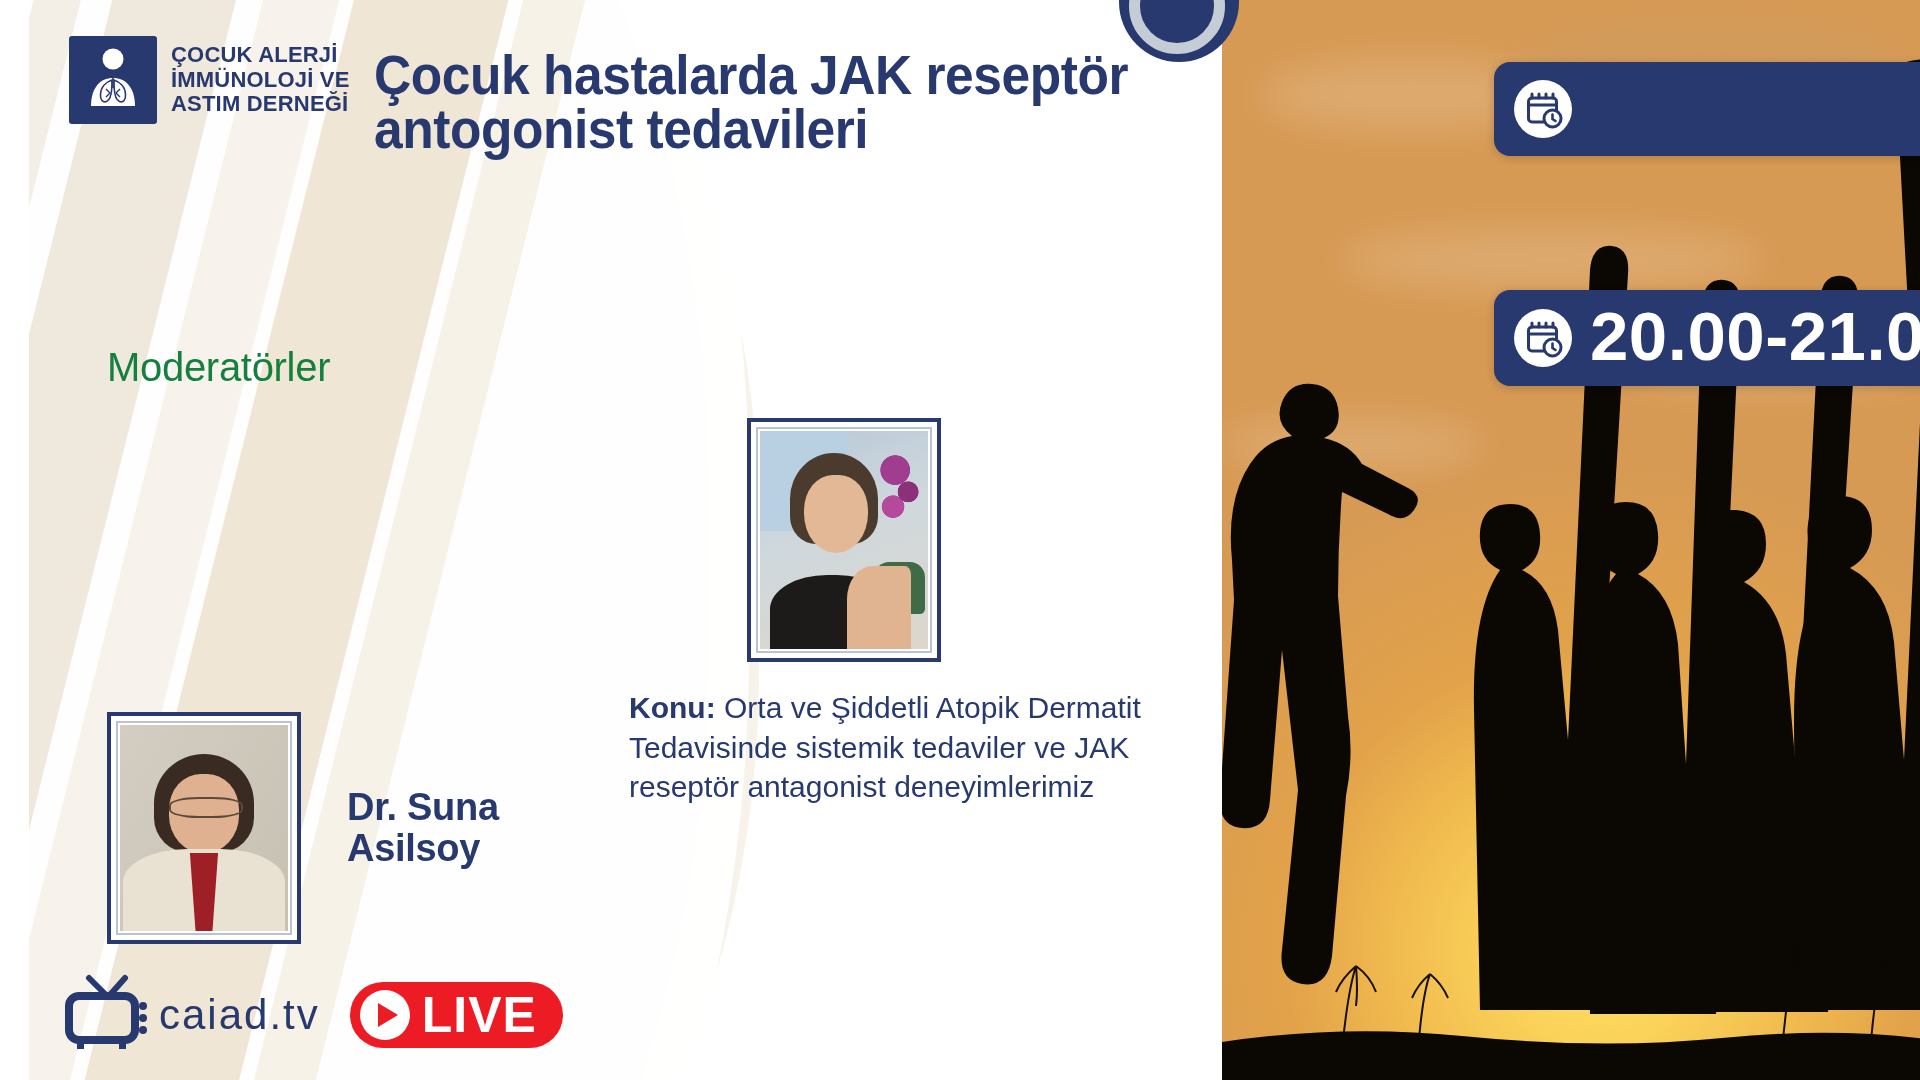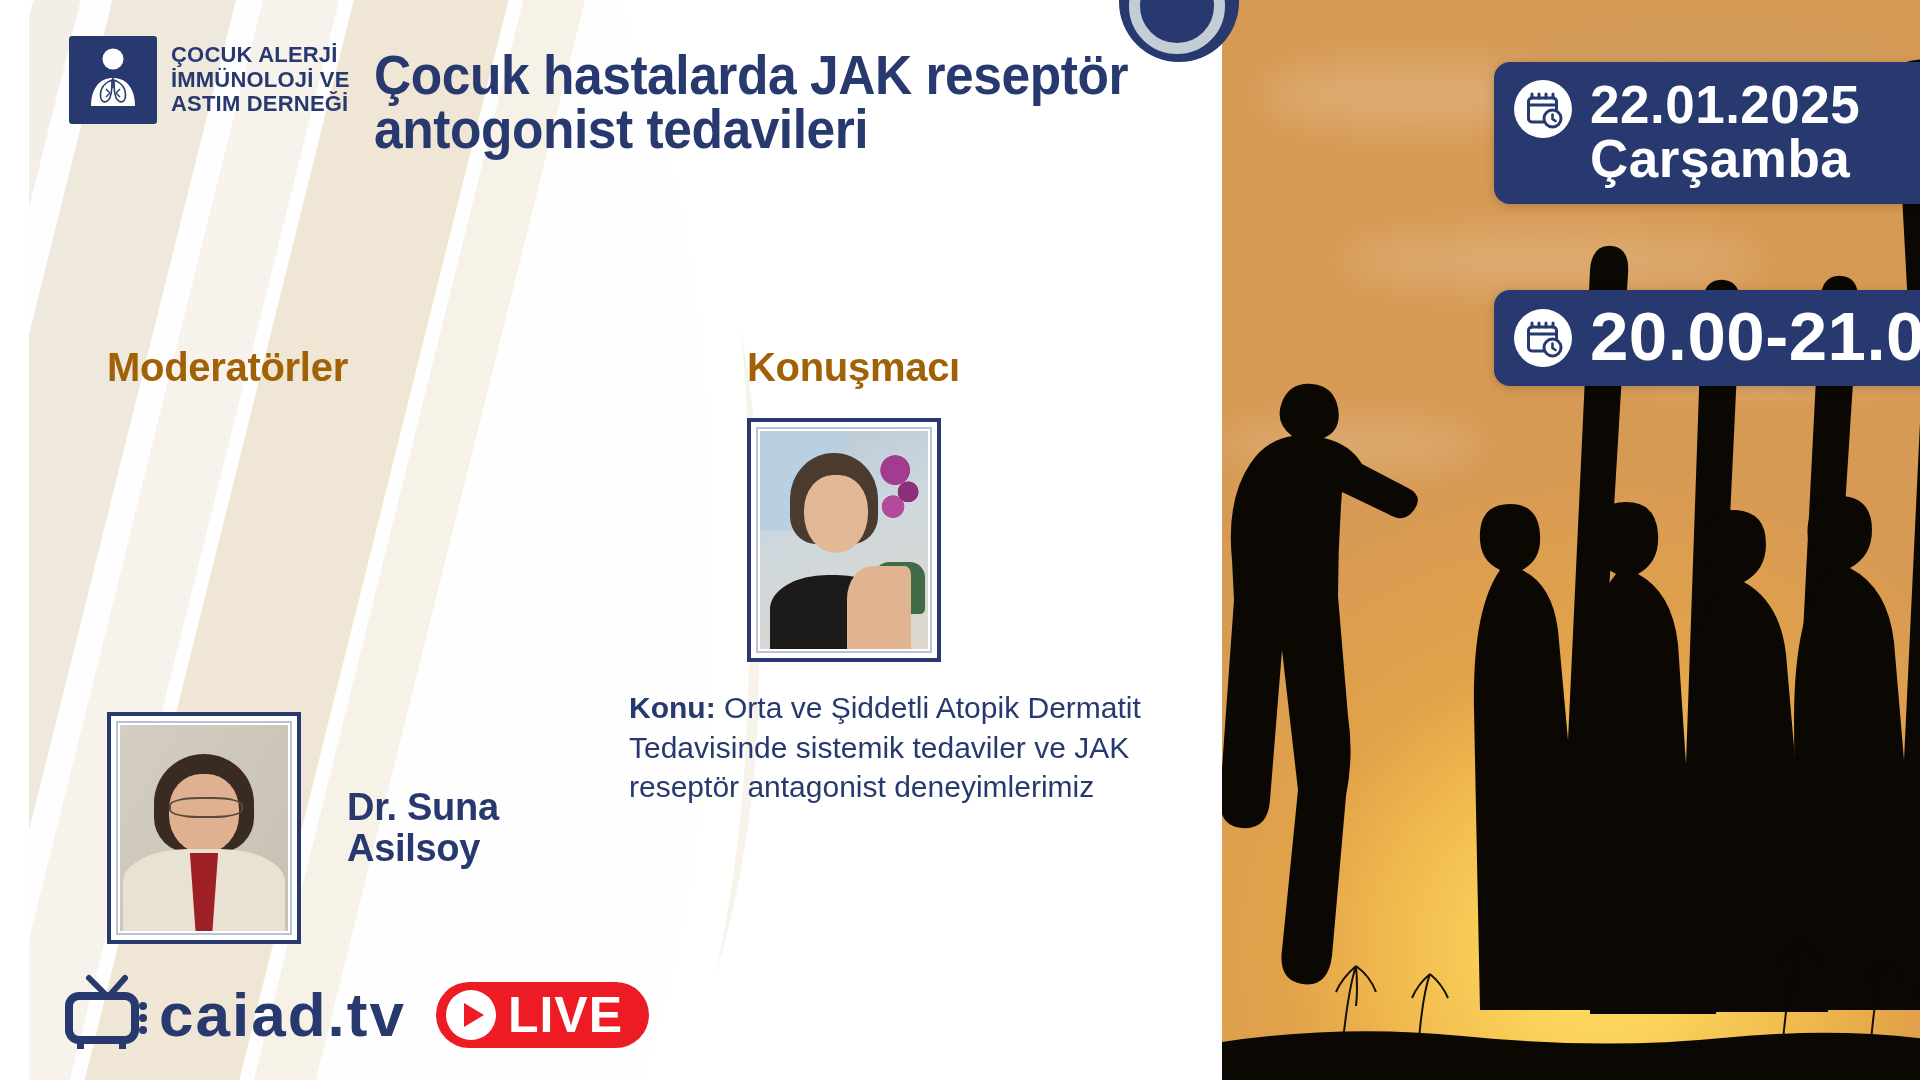--- a/index.html
+++ b/index.html
@@ -81,21 +81,21 @@
     font-family:"Liberation Sans Narrow","Liberation Sans",sans-serif;
     font-weight:bold;
     font-size:56px;line-height:.96;
     letter-spacing:-.5px;
     transform:scaleX(.92);transform-origin:left top;
   }
   .event-title .ln{display:block;white-space:nowrap;}
 
   
   .section-head{
-    position:absolute;color:#a16207;font-weight:bold;font-size:40px;z-index:8;
+    position:absolute;color:#15803d;font-weight:normal;font-size:40px;z-index:8;
     letter-spacing:-.3px;
   }
   .mod-head{left:78px;top:345px;}
   .spk-head{left:718px;top:345px;}
 
   .person{position:absolute;display:flex;align-items:center;z-index:8;}
   .pframe{
     border:4px solid #27396e;padding:5px;background:#ffffff;flex:0 0 auto;
     box-sizing:border-box;
   }
@@ -147,21 +147,21 @@
   .topic{
     position:absolute;left:600px;top:688px;width:600px;z-index:8;
     color:#27396e;font-size:30px;line-height:1.32;font-weight:500;
   }
   .topic b{font-weight:bold;}
 
   
   .footer{position:absolute;left:34px;bottom:24px;display:flex;align-items:center;gap:30px;z-index:9;}
   .brand{display:flex;align-items:center;gap:4px;}
   .brand-txt{
-    color:#27396e;font-weight:bold;font-size:62px;letter-spacing:2px;line-height:1;text-align:right;
+    color:#27396e;font-weight:normal;font-size:42px;letter-spacing:2px;line-height:1;text-align:right;
   }
   .live-badge{
     display:flex;align-items:center;gap:12px;
     background:#ed1c24;border-radius:999px;padding:8px 26px 8px 10px;
   }
   .live-play{
     width:50px;height:50px;border-radius:50%;background:#ffffff;
     display:flex;align-items:center;justify-content:center;flex:0 0 auto;
   }
   .live-play::after{
@@ -262,21 +262,20 @@
               <div class="s-glass"></div>
             <div class="s-jacket"></div>
               <div class="s-red"></div>
           </div>
         </div>
       </div>
       <div class="pname">Dr. Suna
 Asilsoy</div>
     </div>
 
-    <div class="section-head spk-head">Konuşmacı</div>
 
     <div class="person spk">
       <div class="pframe">
         <div class="inner">
           <div class="photo">
             <div class="ph-bg a-bg"></div>
               <div class="a-win"></div>
             <div class="a-orchid"></div>
               <div class="a-plant"></div>
             <div class="a-hair"></div>
@@ -356,22 +355,20 @@
       <svg width="40" height="40" viewBox="0 0 40 40" aria-hidden="true">
         <g fill="none" stroke="#27396e" stroke-width="3" stroke-linecap="round">
           <path d="M9 5 v4 M16 5 v4 M23 5 v4 M30 5 v4"></path>
           <rect x="5.5" y="9" width="28" height="24" rx="3.5"></rect>
           <path d="M5.5 16 h28"></path>
         </g>
         <circle cx="29.5" cy="29.5" r="8.5" fill="#ffffff" stroke="#27396e" stroke-width="3"></circle>
         <path d="M29.5 25.5 v4.5 l3 2" stroke="#27396e" stroke-width="2.6" fill="none" stroke-linecap="round"></path>
       </svg>
     </span>
-    <span class="txt">22.01.2025
-Çarşamba</span>
   </div>
 
   <div class="badge time-badge">
     <span class="ic">
       <svg width="40" height="40" viewBox="0 0 40 40" aria-hidden="true">
         <g fill="none" stroke="#27396e" stroke-width="3" stroke-linecap="round">
           <path d="M9 5 v4 M16 5 v4 M23 5 v4 M30 5 v4"></path>
           <rect x="5.5" y="9" width="28" height="24" rx="3.5"></rect>
           <path d="M5.5 16 h28"></path>
         </g>

